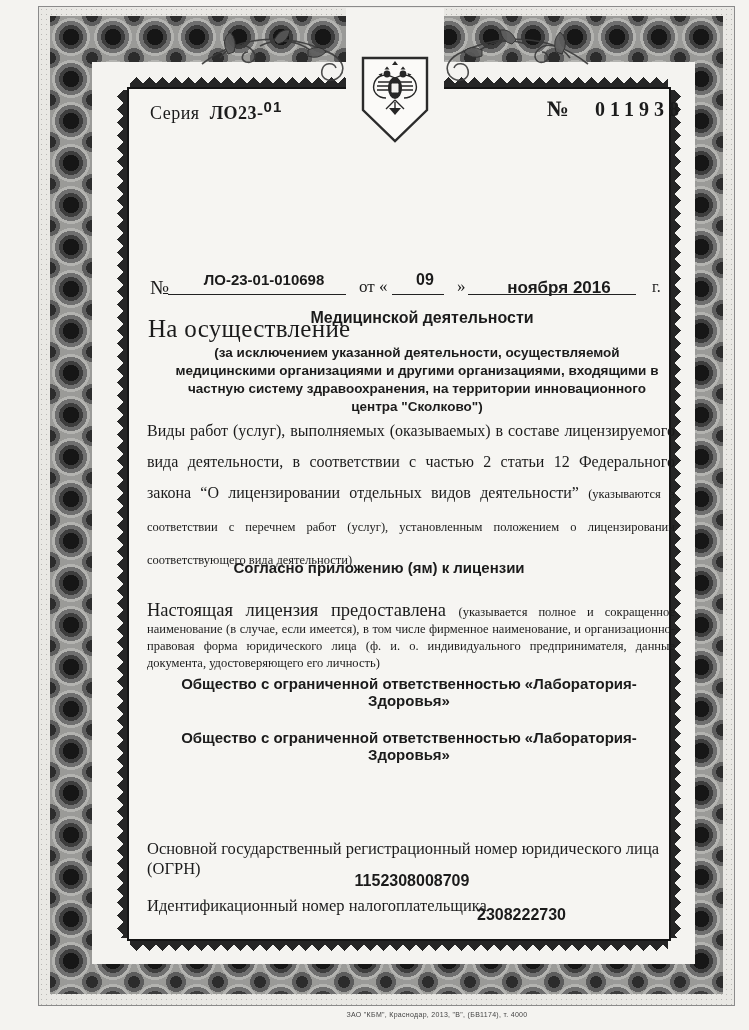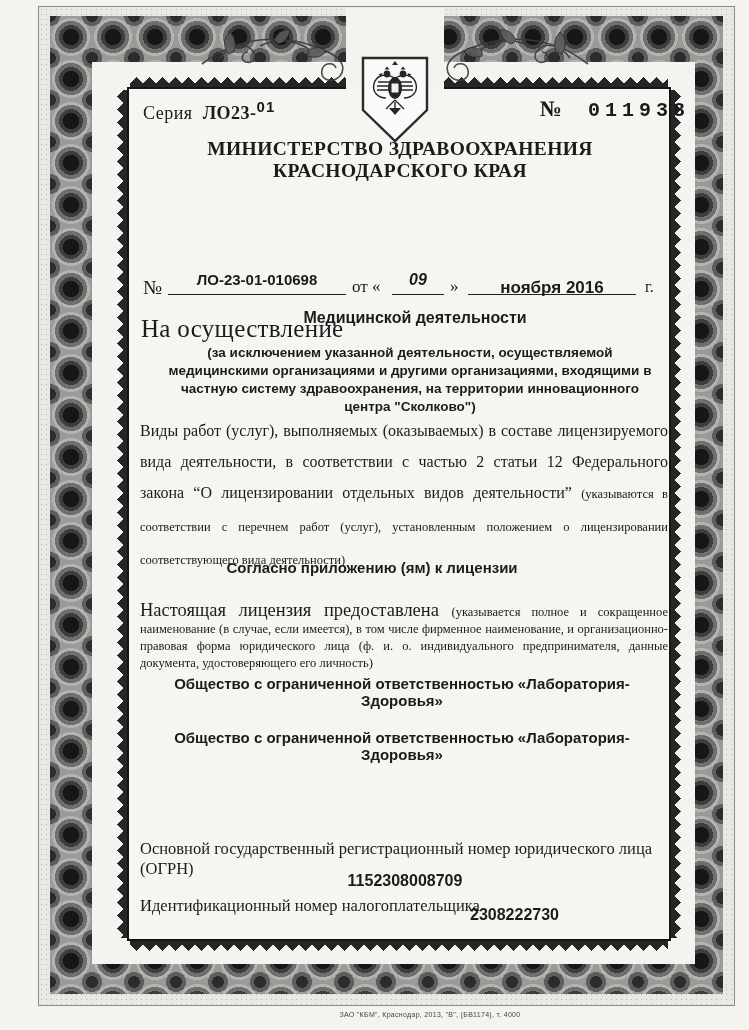--- a/index.html
+++ b/index.html
@@ -61,43 +61,43 @@
   .emblem-backdrop {
     position: absolute; left: 346px; top: 8px; width: 98px; height: 82px;
     background: #f4f3f0;
   }
   .emblem { position: absolute; left: 360px; top: 56px; width: 70px; height: 88px; }
   .vine { position: absolute; top: 24px; width: 150px; height: 66px; opacity: .9; }
   .vine-left { left: 200px; }
   .vine-right { left: 440px; transform: scaleX(-1); }
 
   
-  .t { position: absolute; z-index: 5; }
+  .t { position: absolute; z-index: 5; margin-left: 7px; }
   .sans { font-family: "Liberation Sans", "DejaVu Sans", sans-serif; }
   .bold { font-weight: bold; }
   .center { text-align: center; }
   .justify { text-align: justify; }
 
   .series-label { left: 143px; top: 98px; font-size: 18px; letter-spacing: .5px; }
   .series-value { font-weight: bold; }
   .series-sup { font-family: "Liberation Sans", sans-serif; font-weight: bold; font-size: 15px; vertical-align: 7px; letter-spacing: 1px; }
   .doc-no { left: 540px; top: 96px; font-size: 22px; font-weight: bold; }
-  .doc-no .digits { font-family: Liberation Mono, monospace; font-size: 20px; letter-spacing: 5px; margin-left: 26px; }
+  .doc-no .digits { font-family: Liberation Serif, serif; font-size: 20px; letter-spacing: 5px; margin-left: 26px; }
 
   .ministry { left: 128px; top: 138px; width: 544px; font-weight: bold; font-size: 19.5px; line-height: 22px; letter-spacing: .4px; }
   .title { left: 128px; top: 188px; width: 544px; font-family: "DejaVu Serif", serif; font-weight: bold; font-size: 56px; letter-spacing: 9px; }
 
   .lic-no-sign { left: 143px; top: 276px; font-size: 20px; }
   .uline { position: absolute; border-bottom: 1.5px solid #222; height: 1px; z-index: 4; }
   .ul-1 { left: 168px; top: 294px; width: 178px; }
   .ul-2 { left: 392px; top: 294px; width: 52px; }
   .ul-3 { left: 468px; top: 294px; width: 168px; }
   .lic-no-value { left: 168px; top: 271px; width: 178px; font-size: 15px; }
   .from-label { left: 352px; top: 277px; font-size: 17px; }
-  .day-value { left: 392px; top: 271px; width: 52px; font-size: 16px; font-style: italic; }
+  .day-value { left: 392px; top: 271px; width: 52px; font-size: 16px; }
   .quote-close { left: 450px; top: 277px; font-size: 17px; }
   .month-value { left: 468px; top: 278px; width: 168px; font-size: 17px; }
   .year-suffix { left: 645px; top: 278px; font-size: 16px; }
 
   .activity-value { left: 295px; top: 309px; width: 240px; font-size: 16px; }
   .activity-label { left: 141px; top: 315px; font-size: 25px; letter-spacing: .3px; }
   .activity-note { left: 165px; top: 344px; width: 490px; font-size: 13.5px; line-height: 18px; font-weight: bold; }
 
   .works { left: 140px; top: 415px; width: 528px; font-size: 16px; line-height: 31px; }
   .works .note { font-size: 12.5px; }
@@ -178,24 +178,20 @@
       <ellipse cx="35" cy="32" rx="7" ry="11"></ellipse>
       <path d="M29 52 h12 l-6 7 z"></path>
     </g>
     <rect x="31" y="27" width="8" height="10" rx="1.5" fill="#f2f1ee" stroke="#262626" stroke-width="1"></rect>
   </svg>
 
   <div class="t series-label"><span>Серия</span>&nbsp; <span class="series-value">ЛО23-</span><span class="series-sup">01</span></div>
 
   <div class="t doc-no"><span>№</span><span class="digits">011938</span></div>
 
-  <div class="t ministry center">
-    <div>МИНИСТЕРСТВО ЗДРАВООХРАНЕНИЯ</div>
-    <div>КРАСНОДАРСКОГО КРАЯ</div>
-  </div>
 
 
   <div class="t lic-no-sign">№</div>
   <div class="uline ul-1"></div>
   <div class="uline ul-2"></div>
   <div class="uline ul-3"></div>
   <div class="t lic-no-value sans bold center">ЛО-23-01-010698</div>
   <div class="t from-label">от «</div>
   <div class="t day-value sans bold center">09</div>
   <div class="t quote-close">»</div>

